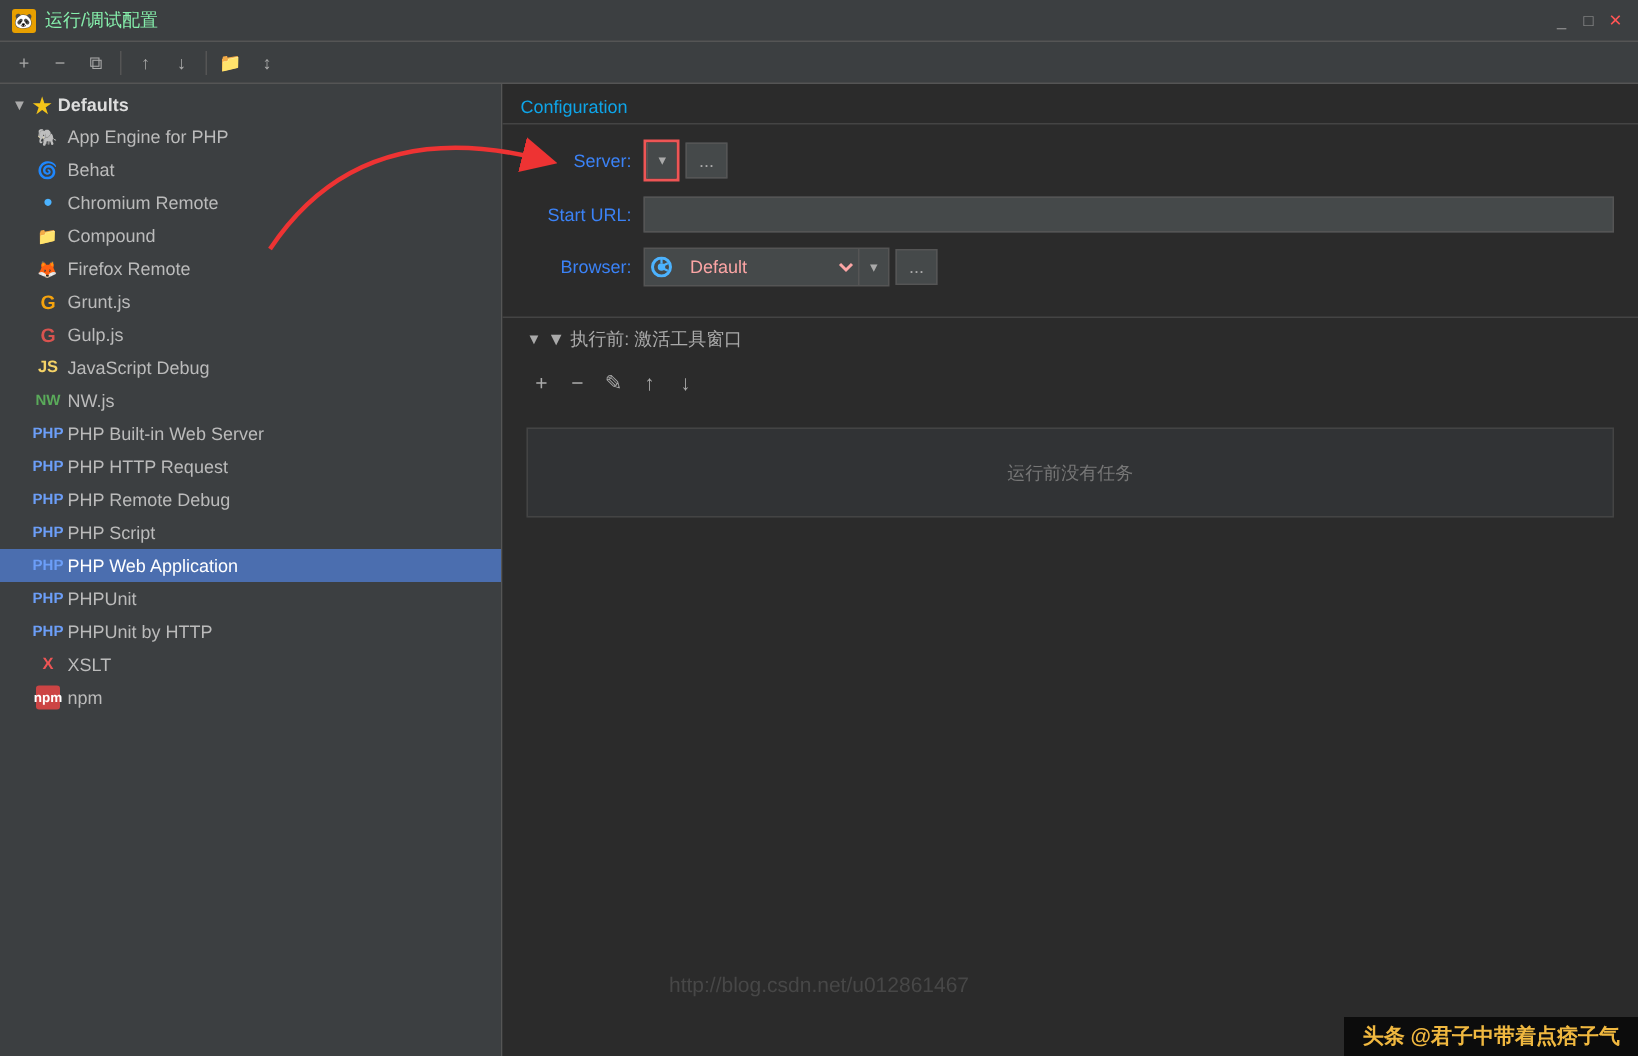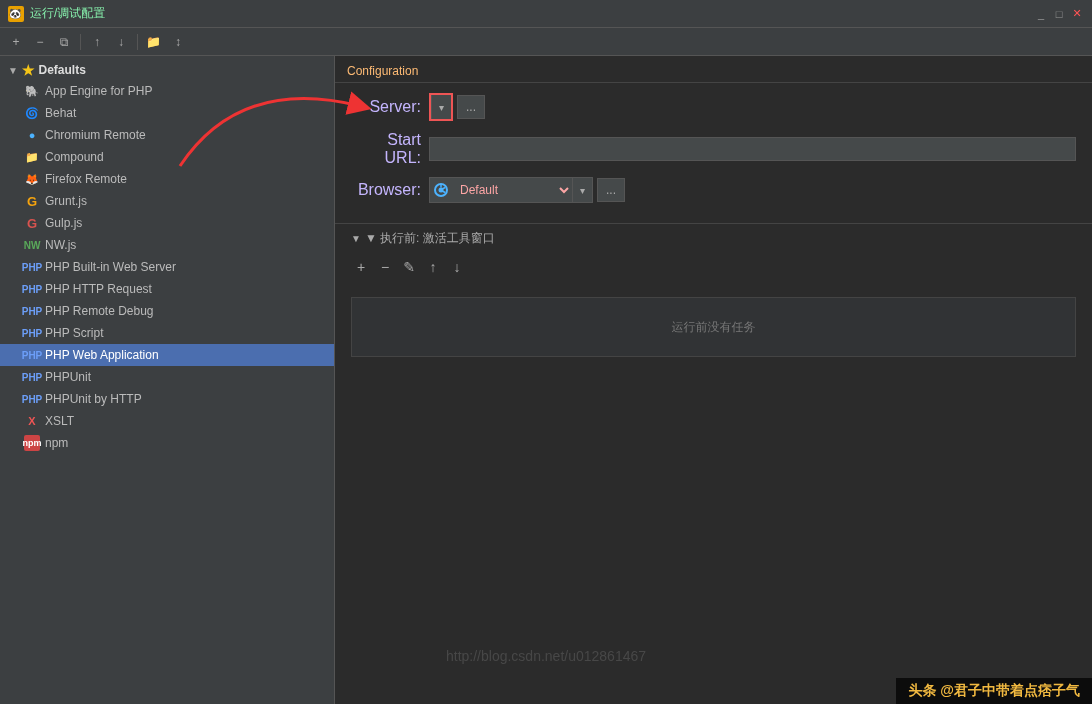--- a/index.html
+++ b/index.html
@@ -138,37 +138,37 @@
     .content {
       flex: 1;
       background: #2b2b2b;
       padding: 0;
       display: flex;
       flex-direction: column;
     }
     .content-header {
       padding: 8px 12px 4px 12px;
       font-size: 12px;
-      color: #fdba74;
+      color: #0ea5e9;
       border-bottom: 1px solid #444;
     }
     .config-form {
       padding: 10px 16px;
     }
     .form-row {
       display: flex;
       align-items: center;
       margin-bottom: 10px;
       gap: 8px;
     }
     .form-label {
       width: 70px;
       text-align: right;
-      color: #c4b5fd;
-      font-size: 16px;
+      color: #3b82f6;
+      font-size: 12px;
       flex-shrink: 0;
     }
     .form-input-group {
       display: flex;
       align-items: center;
       gap: 4px;
       flex: 1;
     }
     .form-input-wide {
       background: #45494a;
@@ -378,20 +378,24 @@
         <div class="tree-item-icon icon-firefox">🦊</div>
         <span class="tree-item-label">Firefox Remote</span>
       </div>
       <div class="tree-item">
         <div class="tree-item-icon icon-grunt" style="color:#f5a30e; font-weight:bold; font-size:13px;">G</div>
         <span class="tree-item-label">Grunt.js</span>
       </div>
       <div class="tree-item">
         <div class="tree-item-icon icon-gulp" style="color:#d9534f; font-weight:bold; font-size:13px;">G</div>
         <span class="tree-item-label">Gulp.js</span>
+      </div>
+      <div class="tree-item">
+        <div class="tree-item-icon icon-js" style="color:#f5d366; font-weight:bold; font-size:11px;">JS</div>
+        <span class="tree-item-label">JavaScript Debug</span>
       </div>
       <div class="tree-item">
         <div class="tree-item-icon icon-nw" style="color:#5aaa5a; font-size:10px; font-weight:bold;">NW</div>
         <span class="tree-item-label">NW.js</span>
       </div>
       <div class="tree-item">
         <div class="tree-item-icon icon-php" style="color:#6c9ef8; font-size:10px; font-weight:bold;">PHP</div>
         <span class="tree-item-label">PHP Built-in Web Server</span>
       </div>
       <div class="tree-item">

